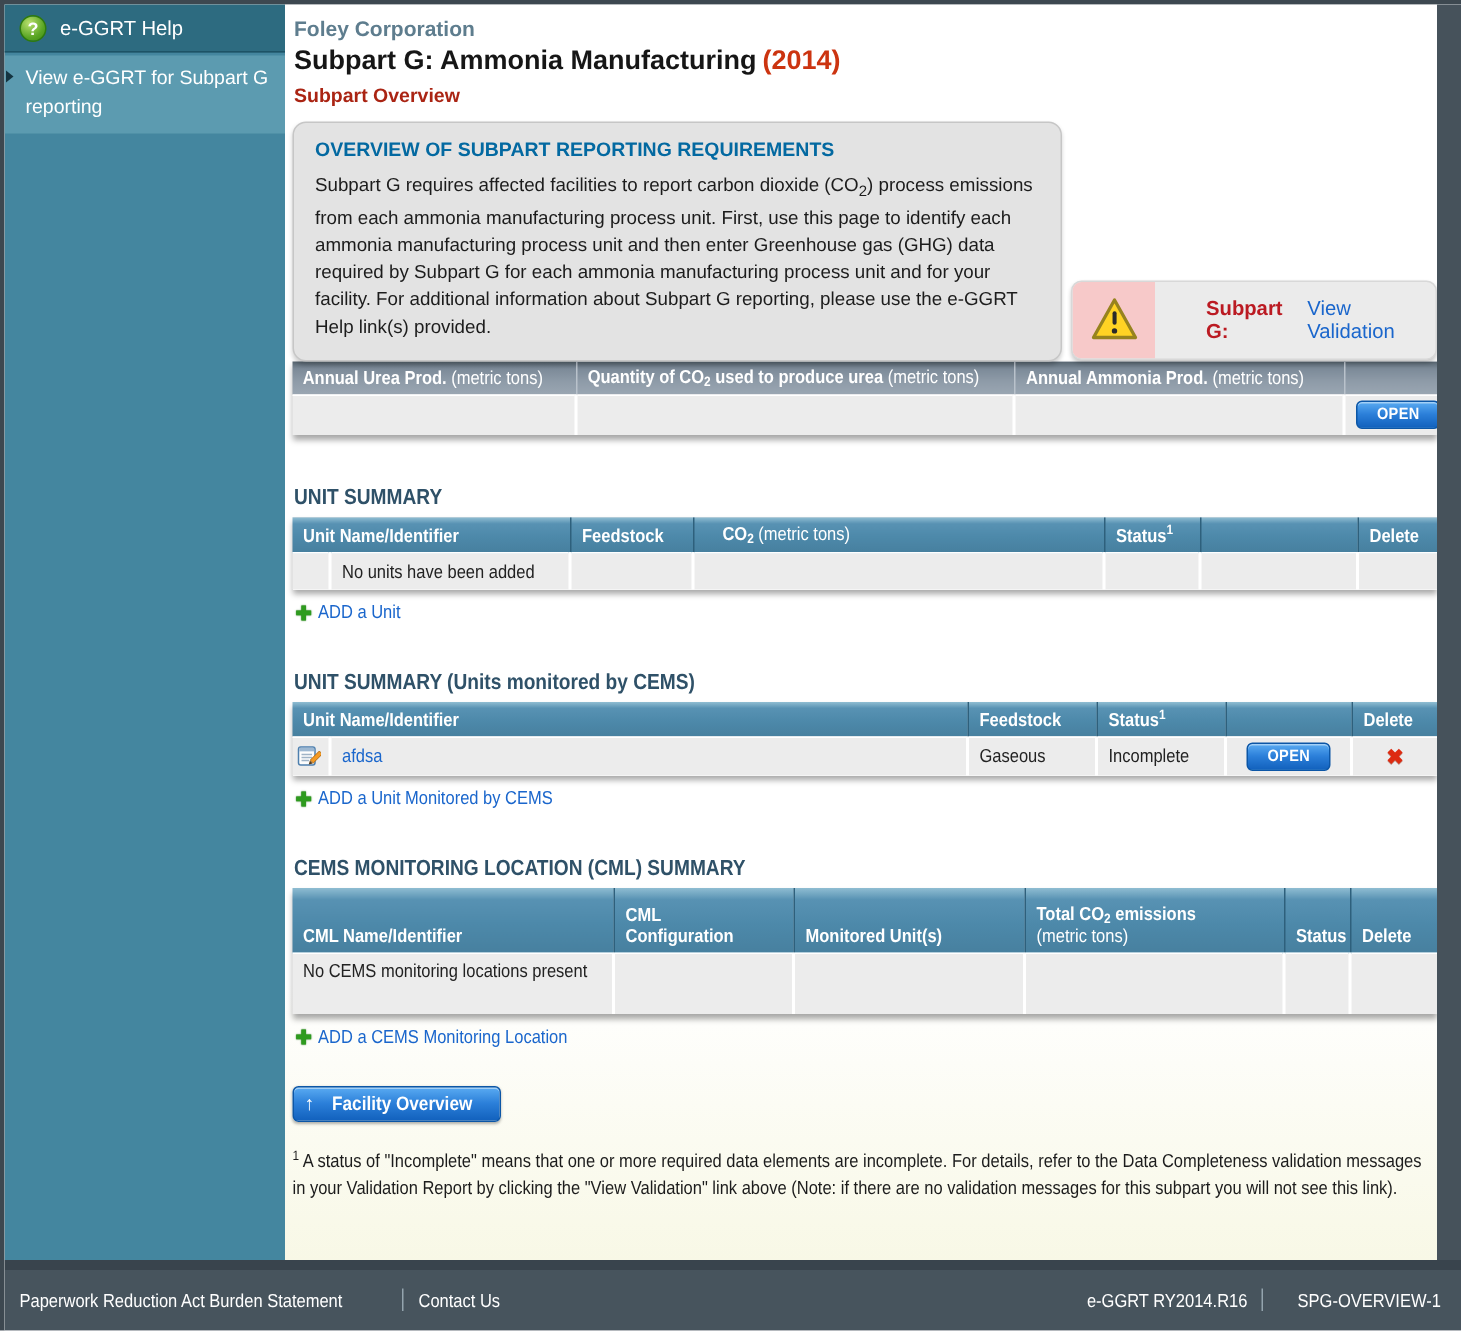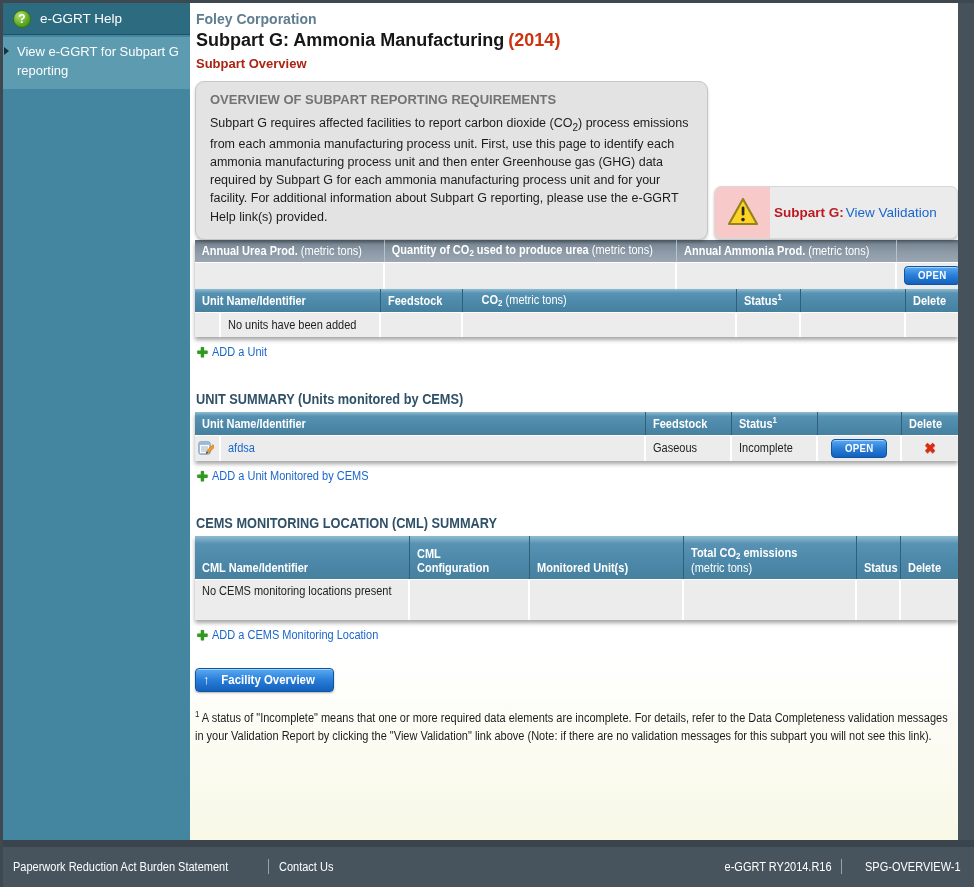--- a/index.html
+++ b/index.html
@@ -45,30 +45,30 @@
   .facility-name{ font-size:14px; font-weight:bold; color:#5e7d8e; margin:2px 0 0 1px; }
   .page-title{ font-size:18px; font-weight:bold; color:#161616; margin:3px 0 0 1px; }
   .page-title .year{ color:#cc3410; margin-left:4px; }
   .subtitle{ font-size:13px; font-weight:bold; color:#aa2413; margin:5px 0 0 1px; }
 
   .boxes-row{ width:763px; margin-top:10px; display:flex; align-items:flex-end; gap:6px; }
   .overview-box{
     width:513px; background:#e3e3e3; border:1px solid #c6c6c6; border-radius:9px;
     padding:10px 14px 13px 14px; box-shadow:0 2px 3px rgba(0,0,0,.18);
   }
-  .ov-title{ font-size:13px; font-weight:bold; color:#737373; margin-bottom:7px; }
+  .ov-title{ font-size:13px; font-weight:bold; color:#0369a1; margin-bottom:7px; }
   .ov-body{ font-size:12.5px; color:#1c1c1c; line-height:1.45; }
   .ov-body sub{ font-size:10px; }
   .validation-box{
     flex:1; height:53px; border-radius:7px; overflow:hidden; display:flex;
     background:#ebebeb; border:1px solid #d8d8d8; box-shadow:0 2px 3px rgba(0,0,0,.22);
     margin-bottom:1px;
   }
   .vb-warn{ width:55px; flex:none; background:#f7c9c9; display:flex; align-items:center; justify-content:center; }
-  .vb-text{ flex:1; display:flex; align-items:center; gap:2px; padding-left:4px; }
+  .vb-text{ flex:1; display:flex; align-items:center; gap:2px; padding-left:20px;margin-left:14px; }
   .vb-label{ font-size:13.5px; font-weight:bold; color:#bb1a22; }
   .vb-link{ font-size:13.5px; color:#1a66cc; text-decoration:none; cursor:pointer; }
 
   
   .cn  { display:inline-block; transform:scaleX(.88); transform-origin:0 50%; white-space:nowrap; }
   .cn-r{ display:inline-block; transform:scaleX(.88); transform-origin:100% 50%; white-space:nowrap; }
   .cn-c{ display:inline-block; transform:scaleX(.88); transform-origin:50% 50%; white-space:nowrap; }
   .cnb-l{ display:block; width:113.6%; transform:scaleX(.88); transform-origin:0 0; }
   .cnb-r{ display:block; width:113.6%; margin-left:-13.6%; transform:scaleX(.88); transform-origin:100% 0; }
 
@@ -217,20 +217,23 @@
                 <button class="btn-open">
                   <span class="cn-c">OPEN</span>
                 </button>
               </td>
             </tr>
           </tbody>
         </table>
       </div>
 
       
+      <div class="sec-title mt2">
+        <span class="cn">UNIT SUMMARY</span>
+      </div>
       <div class="tblw">
         <table class="tbl">
           <colgroup>
               <col style="width:25px">
               <col style="width:160px">
               <col style="width:82px">
               <col style="width:274px">
               <col style="width:64px">
               <col style="width:105px">
               <col>

